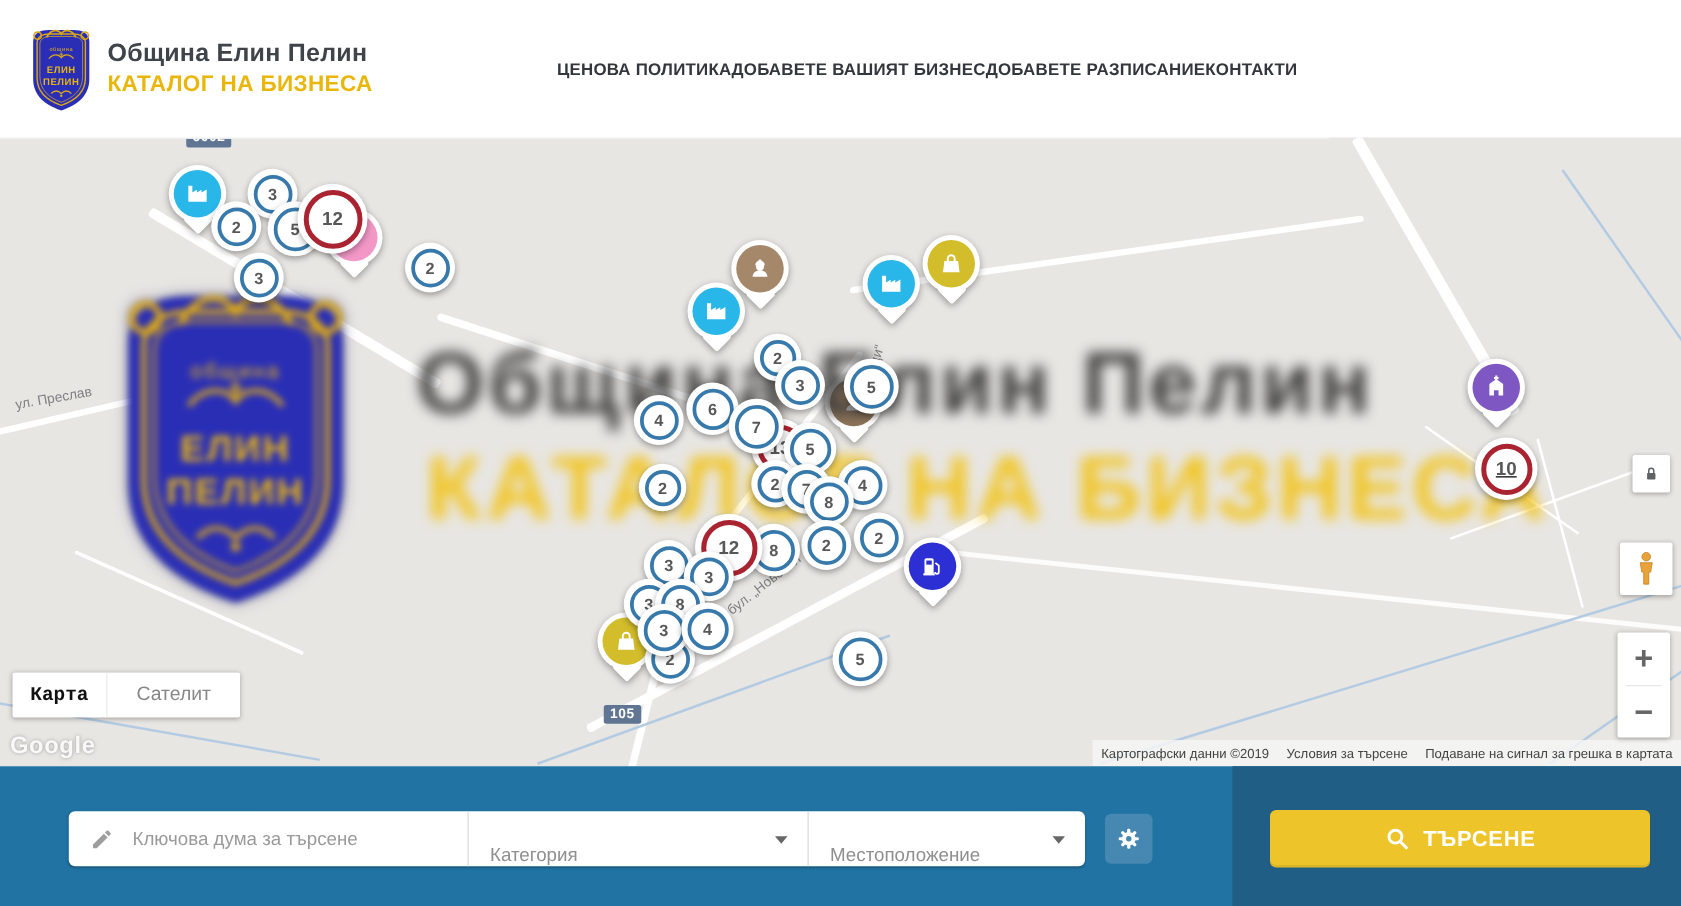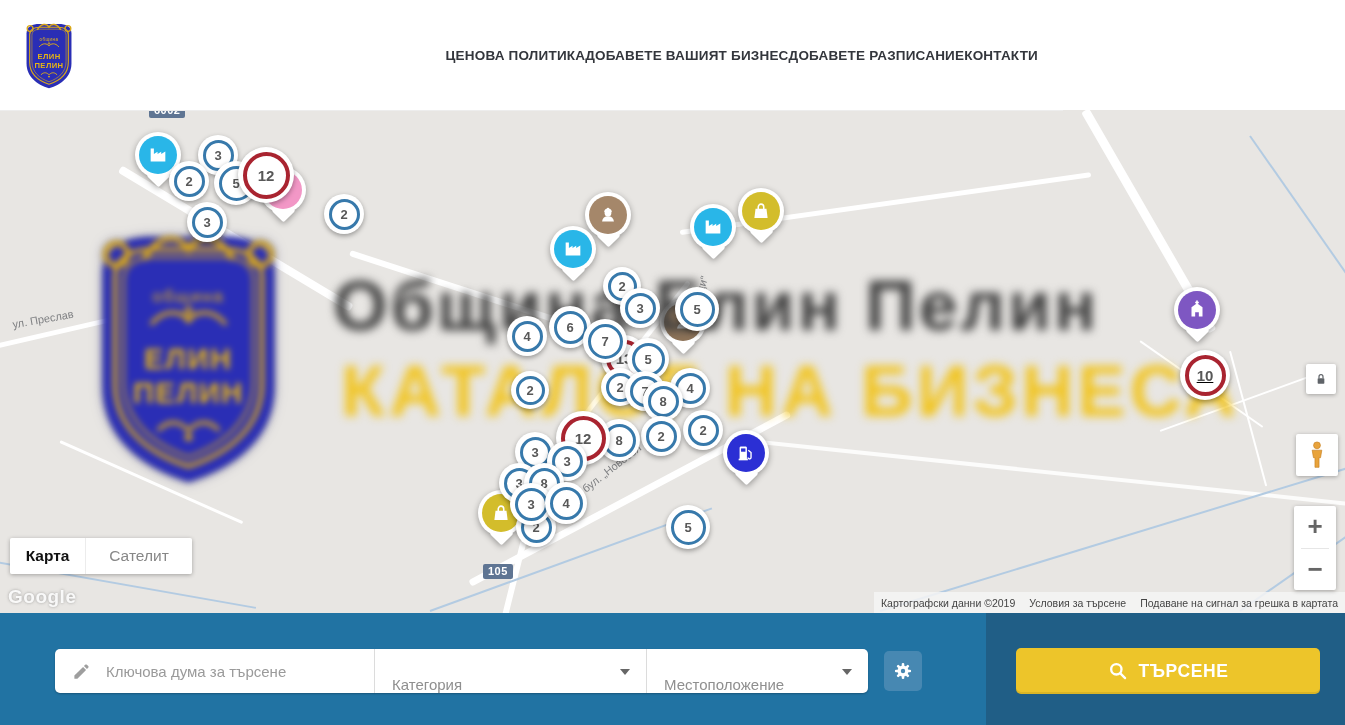--- a/index.html
+++ b/index.html
@@ -29,21 +29,21 @@
   .pin{position:absolute;width:46px;height:46px;background:#fff;border-radius:50%;z-index:28;filter:drop-shadow(0 2px 3px rgba(0,0,0,.35));cursor:pointer;}
   .pin-tail{position:absolute;left:50%;bottom:-6px;width:17px;height:17px;margin-left:-8.5px;background:#fff;transform:rotate(45deg);border-radius:2px;}
   .pin-inner{position:absolute;inset:4px;border-radius:50%;display:flex;align-items:center;justify-content:center;}
   .pin-inner svg{width:22px;height:22px;}
   .cluster{position:absolute;background:#fff;border-radius:50%;z-index:30;box-shadow:0 2px 5px rgba(0,0,0,.35);display:flex;align-items:center;justify-content:center;cursor:pointer;}
   .cluster-ring{border-style:solid;border-radius:50%;background:#fff;display:flex;align-items:center;justify-content:center;color:#585858;font-weight:bold;}
 
   
   .maptype{position:absolute;left:10px;top:428px;z-index:45;display:flex;box-shadow:0 1px 4px rgba(0,0,0,.3);border-radius:2px;overflow:hidden;}
   .maptype div{height:36px;background:#fff;display:flex;align-items:center;justify-content:center;font-size:15.5px;cursor:pointer;}
-  .mt-map{width:75px;font-weight:bold;color:#111;}
+  .mt-map{width:75px;font-weight:bold;color:#111;font-family:Liberation Mono, monospace;}
   .mt-sat{width:106px;color:#878787;border-left:1px solid #ececec;}
   .google-logo{position:absolute;left:8px;top:476px;z-index:45;font-size:19px;font-weight:bold;color:rgba(255,255,255,.9);letter-spacing:.5px;text-shadow:0 0 3px rgba(110,110,110,.6);cursor:pointer;}
   .attrib{position:absolute;right:0;top:482px;height:21px;z-index:45;display:flex;align-items:center;background:rgba(245,245,245,.85);font-size:10.5px;color:#444;}
   .attrib span{padding:0 7px;white-space:nowrap;}
   .attrib .lnk{cursor:pointer;}
   .ctl{position:absolute;background:#fff;z-index:45;box-shadow:0 1px 4px rgba(0,0,0,.3);border-radius:2px;}
   .ctl-lock{left:1306px;top:254px;width:30px;height:30px;display:flex;align-items:center;justify-content:center;cursor:pointer;}
   .ctl-peg{left:1296px;top:324px;width:42px;height:42px;display:flex;align-items:center;justify-content:center;cursor:pointer;}
   .ctl-zoom{left:1294px;top:396px;width:42px;height:84px;display:flex;flex-direction:column;}
   .zbtn{flex:1;display:flex;align-items:center;justify-content:center;font-size:26px;color:#666;cursor:pointer;font-weight:bold;}
@@ -81,20 +81,24 @@
         <path d="M17 32 C17 21 27 16 39 16 H81 C93 16 103 21 103 32 V94 C103 120 84 135 60 143 C36 135 17 120 17 94 Z" fill="none" stroke="#d9a819" stroke-width="2.5"></path>
         <path d="M22 34 C22 25 30 20.5 40 20.5 H80 C90 20.5 98 25 98 34 V92 C98 116 81 130 60 137.5 C39 130 22 116 22 92 Z" fill="none" stroke="#d9a819" stroke-width="1.3"></path>
         <text x="60" y="47" text-anchor="middle" font-size="10" fill="#e8b613" letter-spacing="1">община</text>
         <path d="M38 60 C46 50 56 52 60 58 C64 52 74 50 82 60" stroke="#d9a819" fill="none" stroke-width="2.2"></path>
         <path d="M57 52 h6 M60 49 v7" stroke="#d9a819" stroke-width="1.6"></path>
         <text x="60" y="86" text-anchor="middle" font-size="17" font-weight="bold" fill="#e8b613" letter-spacing="1">ЕЛИН</text>
         <text x="60" y="106" text-anchor="middle" font-size="17" font-weight="bold" fill="#e8b613" letter-spacing="1">ПЕЛИН</text>
         <path d="M42 122 C50 114 56 118 60 122 C64 118 70 114 78 122" stroke="#d9a819" fill="none" stroke-width="2.2"></path>
         <circle cx="60" cy="126" r="2.2" fill="#d9a819"></circle>
       </svg>
+      <div>
+        <div class="brand-title">Община Елин Пелин</div>
+        <div class="brand-subtitle">КАТАЛОГ НА БИЗНЕСА</div>
+      </div>
     </div>
     <div class="nav">
       <a>ЦЕНОВА ПОЛИТИКА</a>
       <a>ДОБАВЕТЕ ВАШИЯТ БИЗНЕС</a>
       <a>ДОБАВЕТЕ РАЗПИСАНИЕ</a>
       <a>КОНТАКТИ</a>
     </div>
   </div>
 
   <div class="map">

